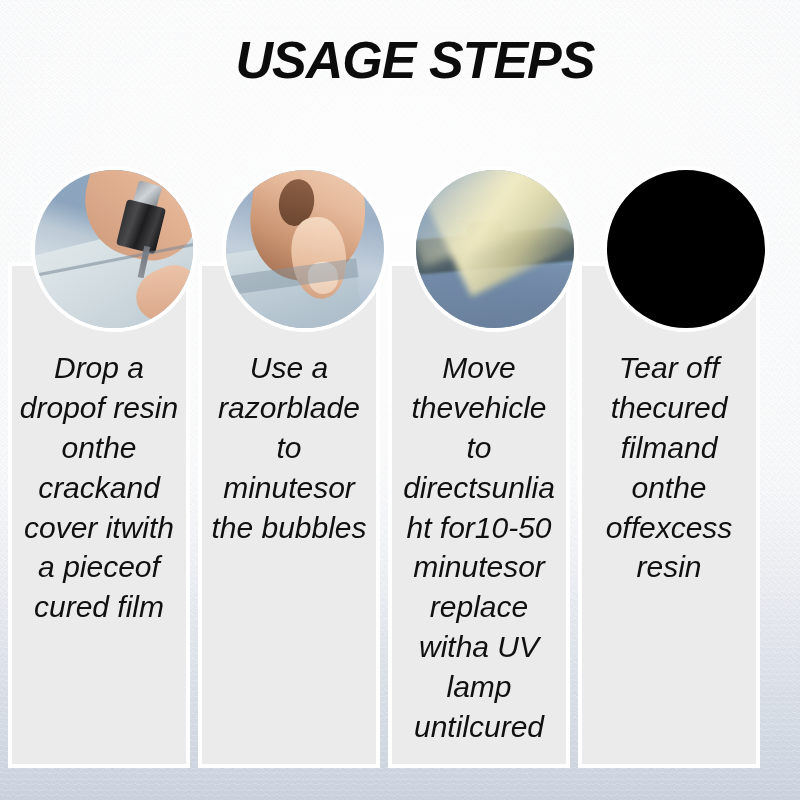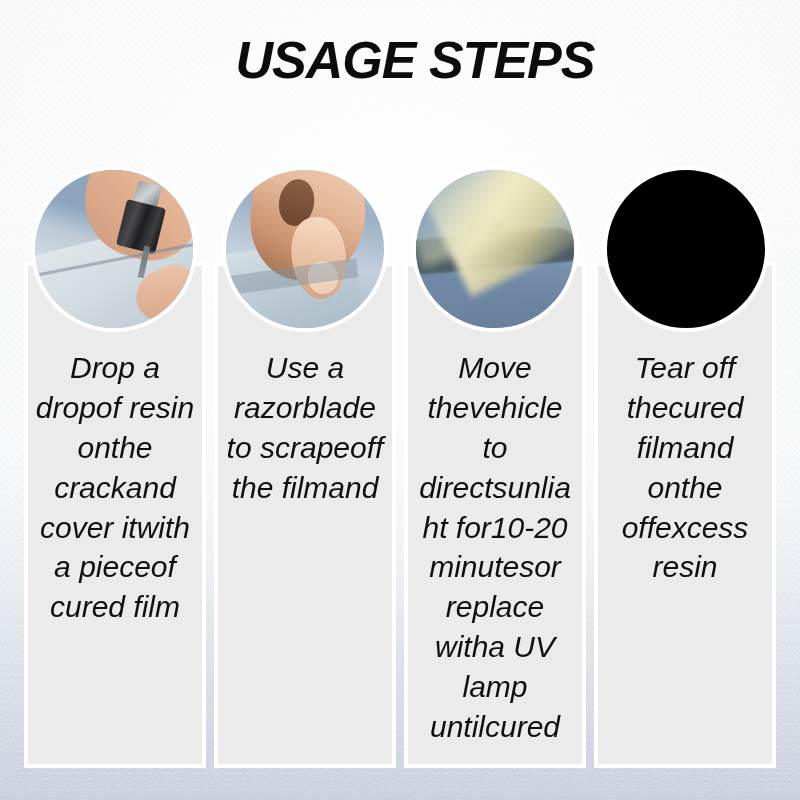--- a/index.html
+++ b/index.html
@@ -73,21 +73,21 @@
     color: #0c0c0c;
     font-family: "Liberation Sans", sans-serif;
     text-shadow: 0 1px 1px rgba(255,255,255,.75);
     z-index: 6;
   }
 
   
   .steps {
     position: absolute;
     top: 262px;
-    left: 24px;
+    left: 8px;
     width: 752px;
     height: 506px;
     display: flex;
     gap: 8px;
     z-index: 3;
   }
 
   .step-card {
     position: relative;
     flex: 1 1 0;
@@ -349,25 +349,25 @@
 
   </div>
 
   <div class="steps">
 
     <div class="step-card">
       <div class="step-text">Drop a dropof resin onthe crackand cover itwith a pieceof cured film</div>
     </div>
 
     <div class="step-card">
-      <div class="step-text">Use a razorblade to scrapeoff the filmand</div>
+      <div class="step-text">Use a razorblade to minutesor the bubbles</div>
     </div>
 
     <div class="step-card">
-      <div class="step-text">Move thevehicle to directsunliaht for10-20 minutesor replace witha UV lamp untilcured</div>
+      <div class="step-text">Move thevehicle to directsunliaht for10-50 minutesor replace witha UV lamp untilcured</div>
     </div>
 
     <div class="step-card">
       <div class="step-text">Tear off thecured filmand onthe offexcess resin</div>
     </div>
 
   </div>
 
 </div>
 

